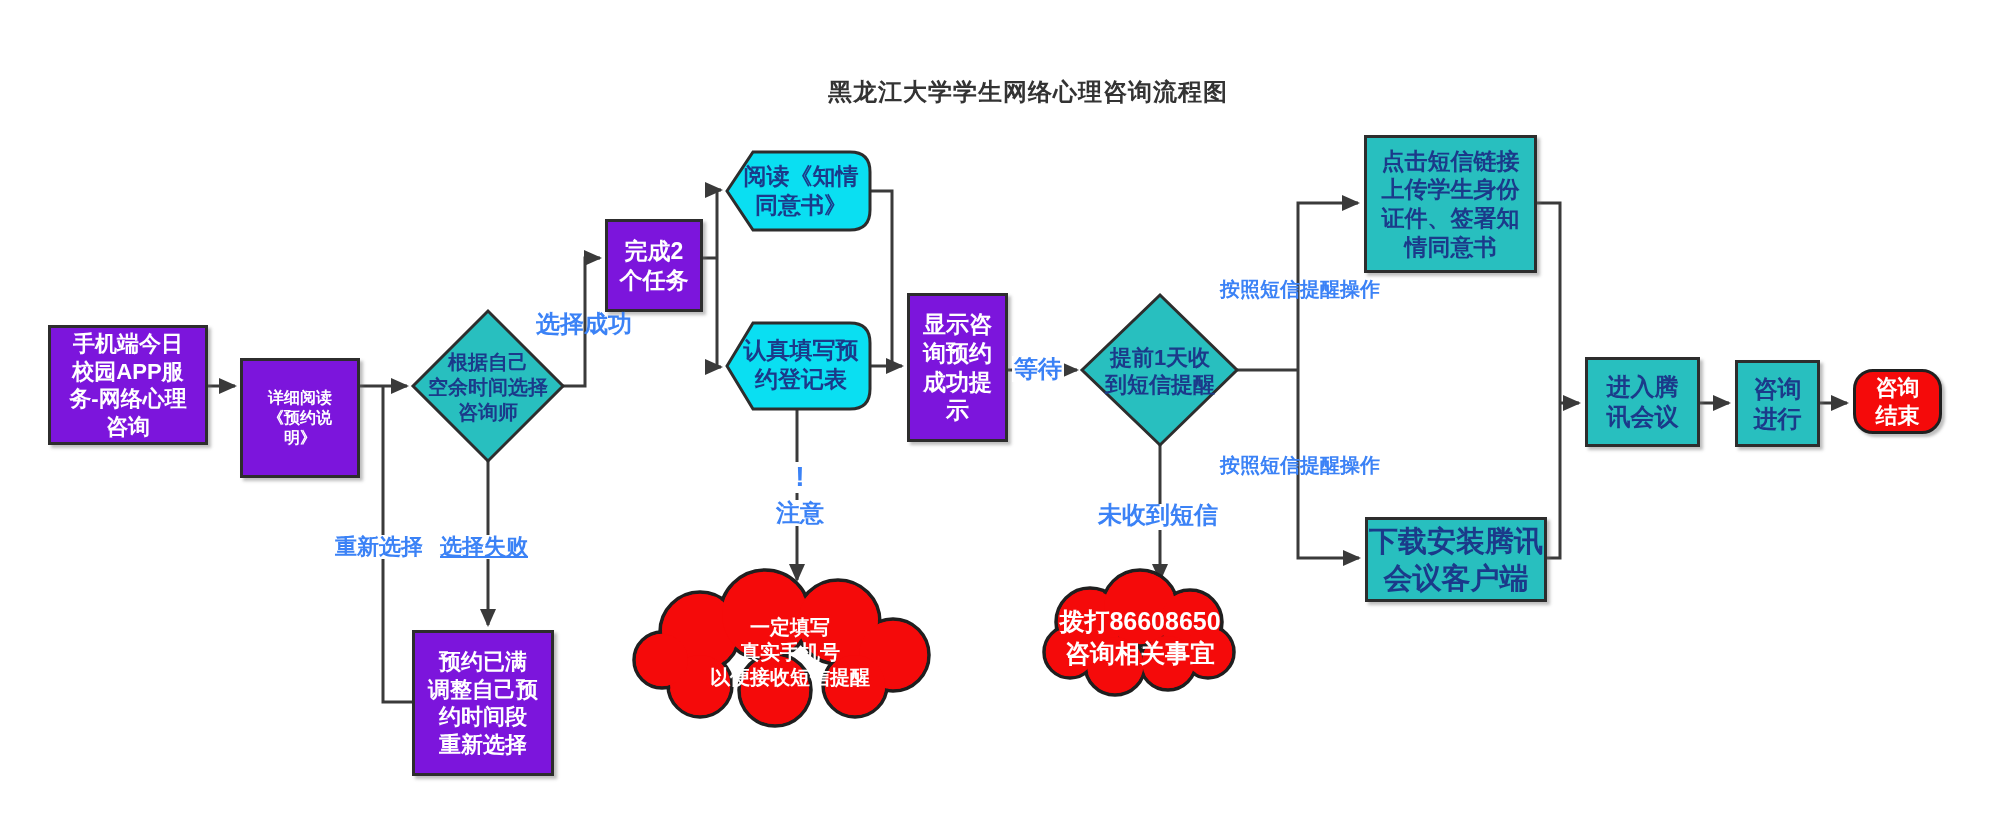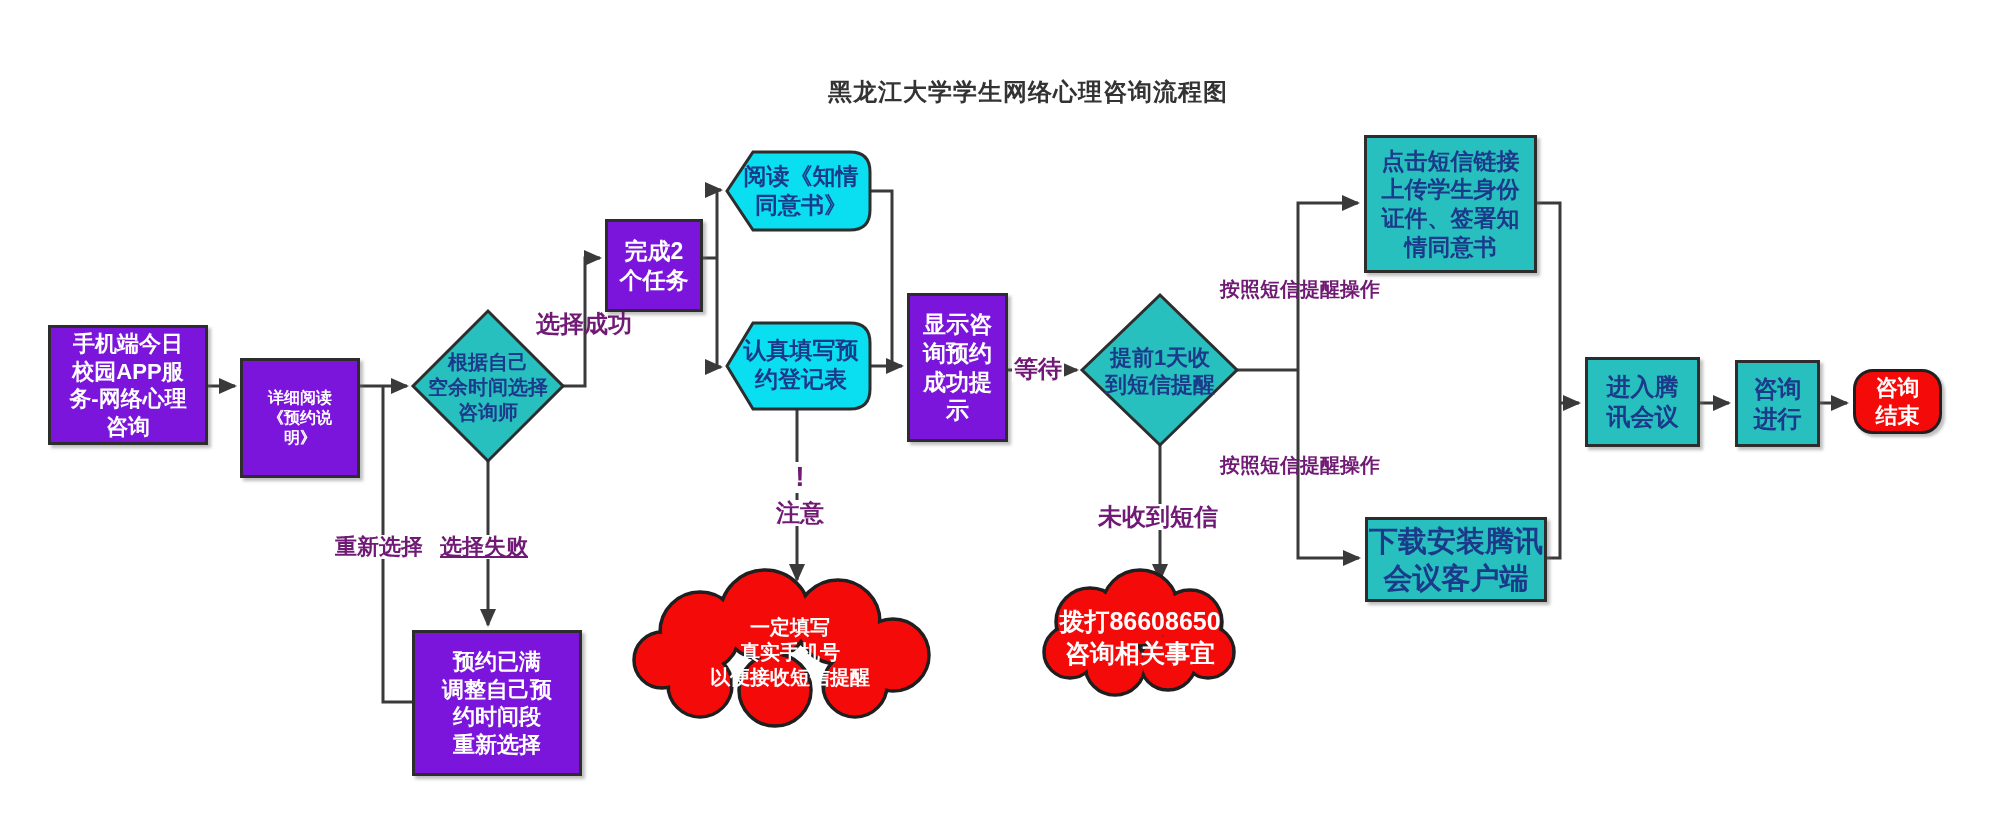--- a/index.html
+++ b/index.html
@@ -15,21 +15,21 @@
   }
   .purple{background:#7C15DC;color:#ffffff;border:3px solid #2d2d2d;box-shadow:3px 3px 3px rgba(110,110,110,.45);}
   .teal{background:#28BFBF;color:#1B3A8A;border:3px solid #2d2d2d;box-shadow:3px 3px 3px rgba(110,110,110,.45);}
   .red-node{background:#F50A0A;color:#ffffff;border:3px solid #1f1f1f;border-radius:20px;box-shadow:3px 3px 3px rgba(110,110,110,.45);}
   .overlay{
     position:absolute;display:flex;align-items:center;justify-content:center;
     text-align:center;font-weight:bold;white-space:pre-line;line-height:1.25;color:#1B3A8A;
   }
   .cloud-text{color:#ffffff;}
   .rlabel{
-    position:absolute;color:#701a75;font-weight:bold;white-space:nowrap;line-height:1.1;
+    position:absolute;color:#3b82f6;font-weight:bold;white-space:nowrap;line-height:1.1;
   }
   .onln{background:#ffffff;padding:0 2px;}
   .title{
     position:absolute;color:#333333;font-weight:bold;white-space:nowrap;
   }
 </style>
 </head>
 <body>
 
 <div id="canvas">
@@ -123,21 +123,21 @@
 咨询</div>
   <div class="node purple" style="left:240px;top:325px;width:120px;height:120px;font-size:16px;margin-top:33px;">详细阅读
 《预约说
 明》</div>
   <div class="node purple" style="left:605px;top:219px;width:98px;height:93px;font-size:23px;">完成2
 个任务</div>
   <div class="node purple" style="left:907px;top:293px;width:101px;height:149px;font-size:23px;">显示咨
 询预约
 成功提
 示</div>
-  <div class="node purple" style="left:412px;top:630px;width:170px;height:146px;font-size:22px;text-align:center;">预约已满
+  <div class="node purple" style="left:412px;top:630px;width:142px;height:146px;font-size:22px;text-align:center;">预约已满
 调整自己预
 约时间段
 重新选择</div>
   <div class="node teal" style="left:1364px;top:135px;width:173px;height:138px;font-size:23px;">点击短信链接
 上传学生身份
 证件、签署知
 情同意书</div>
   <div class="node teal" style="left:1365px;top:517px;width:182px;height:85px;font-size:29px;">下载安装腾讯
 会议客户端</div>
   <div class="node teal" style="left:1585px;top:357px;width:115px;height:90px;font-size:24px;">进入腾
@@ -161,17 +161,17 @@
 以便接收短信提醒</div>
   <div class="overlay cloud-text" style="left:1045px;top:600px;width:190px;height:75px;font-size:25px;">拨打86608650
 咨询相关事宜</div>
 
   <div class="rlabel" style="left:536px;top:311px;font-size:24px;">选择成功</div>
   <div class="rlabel onln" style="left:333px;top:535px;font-size:22px;">重新选择</div>
   <div class="rlabel onln" style="left:438px;top:535px;font-size:22px;text-decoration:underline;">选择失败</div>
   <div class="rlabel onln" style="left:789px;top:462px;font-size:28px;width:18px;text-align:center;">!</div>
   <div class="rlabel onln" style="left:774px;top:500px;font-size:24px;">注意</div>
   <div class="rlabel onln" style="left:1012px;top:356px;font-size:24px;">等待</div>
-  <div class="rlabel onln" style="left:1096px;top:504px;font-size:24px;">未收到短信</div>
+  <div class="rlabel onln" style="left:1096px;top:504px;font-size:24px;font-family:Liberation Mono, monospace;">未收到短信</div>
   <div class="rlabel" style="left:1220px;top:278px;font-size:20px;">按照短信提醒操作</div>
   <div class="rlabel" style="left:1220px;top:454px;font-size:20px;">按照短信提醒操作</div>
 
 </div>
 
 </body></html>

